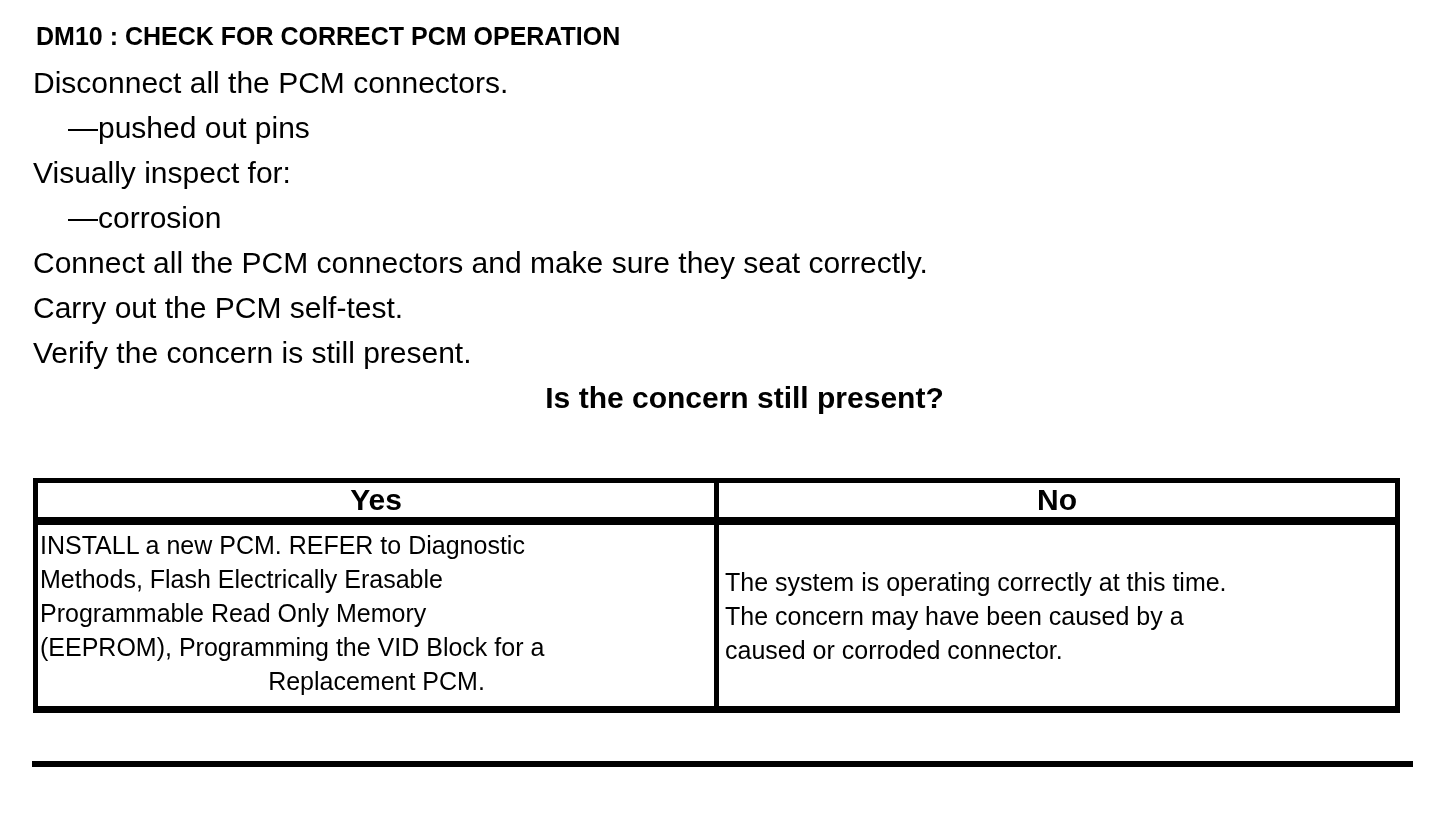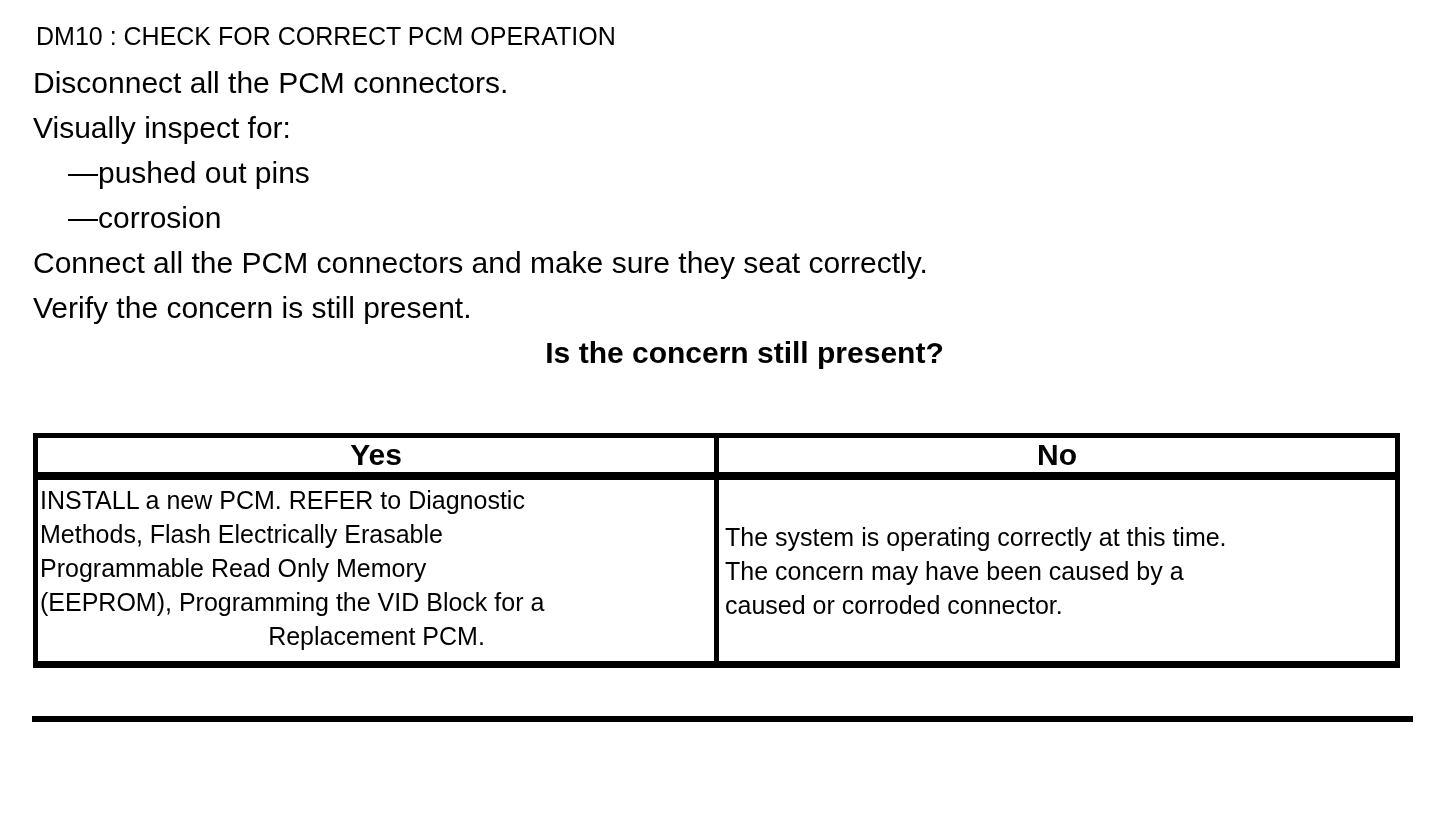--- a/index.html
+++ b/index.html
@@ -17,21 +17,21 @@
   }
   .page {
     width: 1456px;
     height: 818px;
   }
   .heading {
     margin: 0;
     padding: 24px 16px 0 36px;
     font-size: 25px;
     line-height: 25px;
-    font-weight: normal;
+    font-weight: bold;
     white-space: nowrap;
   }
   .steps {
     margin-top: 11px;
     padding-left: 33px;
   }
   .step {
     font-size: 30px;
     line-height: 45px;
     white-space: nowrap;
@@ -94,24 +94,25 @@
 </style>
 </head>
 <body>
 
 <div class="page">
 
   <h1 class="heading">DM10 : CHECK FOR CORRECT PCM OPERATION</h1>
 
   <div class="steps">
     <div class="step">Disconnect all the PCM connectors.</div>
+    <div class="step indent">—pushed out pins</div>
     <div class="step">Visually inspect for:</div>
-    <div class="step indent">—pushed out pins</div>
     <div class="step indent">—corrosion</div>
     <div class="step">Connect all the PCM connectors and make sure they seat correctly.</div>
+    <div class="step">Carry out the PCM self-test.</div>
     <div class="step">Verify the concern is still present.</div>
     <div class="step question">Is the concern still present?</div>
   </div>
 
   <table class="decision">
     <thead>
       <tr>
         <th class="yes-col">Yes</th>
         <th>No</th>
       </tr>

